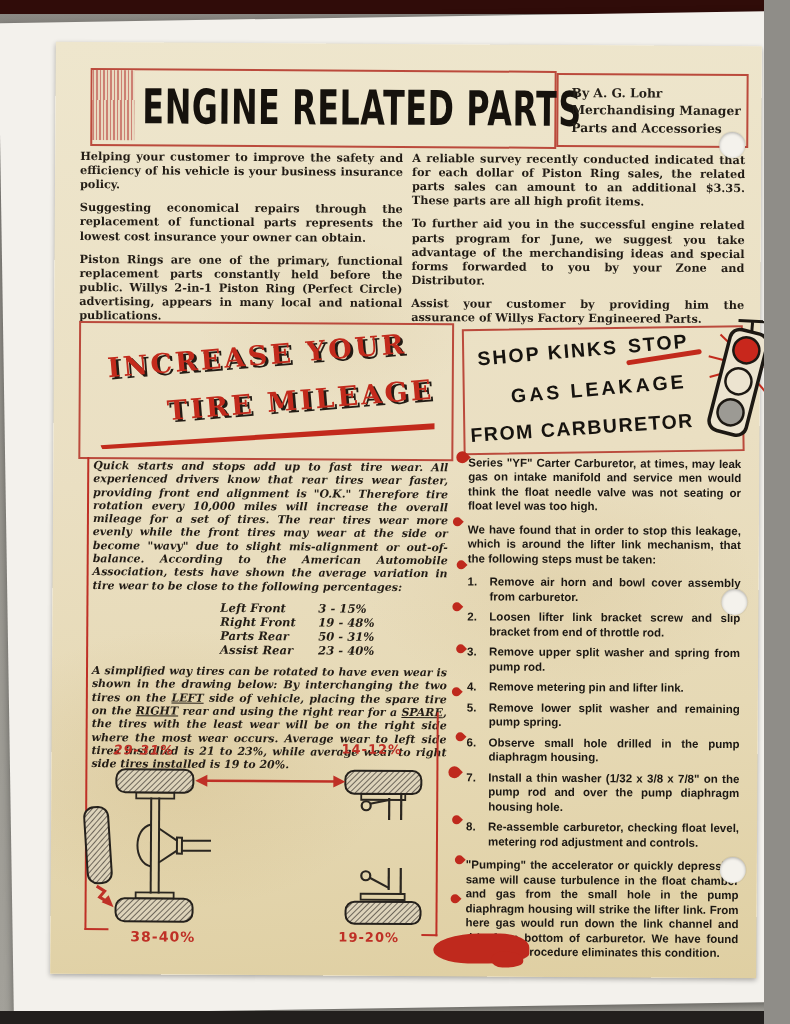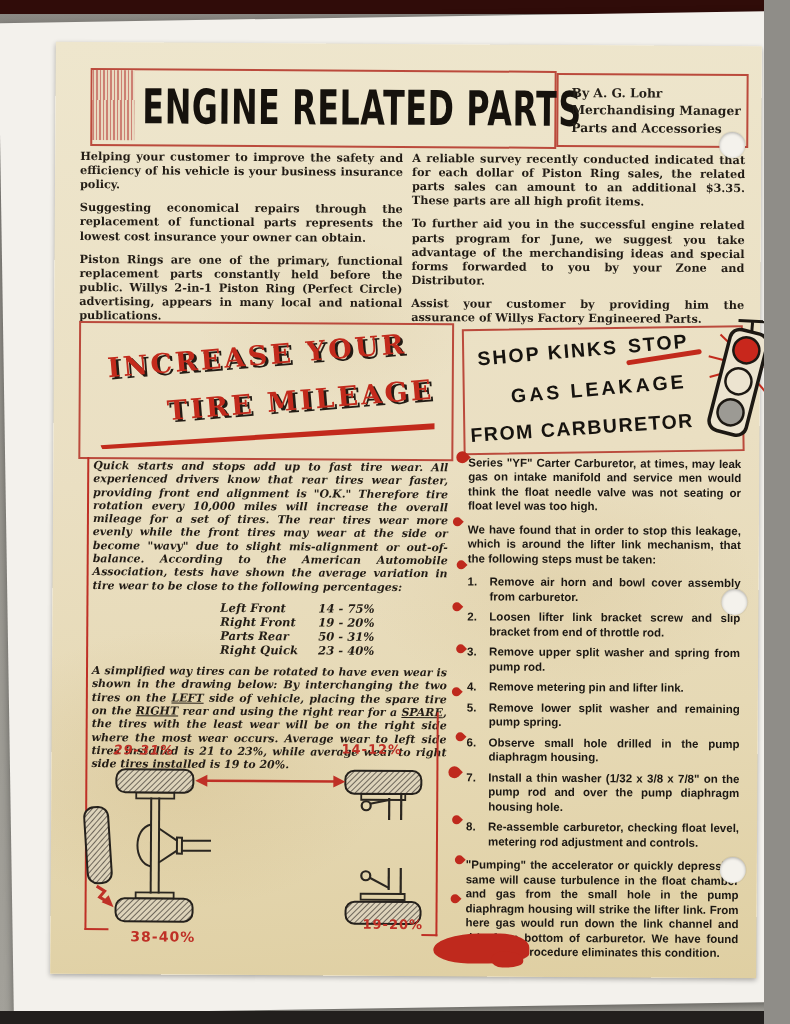--- a/index.html
+++ b/index.html
@@ -142,32 +142,32 @@
       <circle cx="45" cy="27" r="13" fill="#c8271c" stroke="#1c1813" stroke-width="2.5"></circle>
       <circle cx="45" cy="59" r="13" fill="#ece4d0" stroke="#1c1813" stroke-width="2.5"></circle>
       <circle cx="45" cy="91" r="13" fill="#9c9a94" stroke="#1c1813" stroke-width="2.5"></circle>
     </svg>
 
     <div class="tire-text">
       <p>Quick starts and stops add up to fast tire wear.  All experienced drivers know that rear tires wear faster, providing front end alignment is "O.K."  Therefore tire rotation every 10,000 miles will increase the overall mileage for a set of tires.  The rear tires wear more evenly while the front tires may wear at the side or become "wavy" due to slight mis-alignment or out-of-balance.  According to the American Automobile Association, tests have shown the average variation in tire wear to be close to the following percentages:</p>
       <div class="wear-table">
         <div class="wt-row">
             <span class="wt-pos">Left Front</span>
-            <span>14 - 75%</span>
+            <span>3 - 15%</span>
           </div>
         <div class="wt-row">
             <span class="wt-pos">Right Front</span>
-            <span>19 - 20%</span>
+            <span>19 - 48%</span>
           </div>
         <div class="wt-row">
             <span class="wt-pos">Parts Rear</span>
             <span>50 - 31%</span>
           </div>
         <div class="wt-row">
-            <span class="wt-pos">Right Quick</span>
+            <span class="wt-pos">Assist Rear</span>
             <span>23 - 40%</span>
           </div>
       </div>
       <p><span>A simplified way tires can be rotated to have even wear is shown in the drawing below:  By interchanging the two tires on the </span><span class="u-word">LEFT</span><span> side of vehicle, placing the spare tire on the </span><span class="u-word">RIGHT</span><span> rear and using the right rear for a </span><span class="u-word">SPARE</span><span>, the tires with the least wear will be on the right side where the most wear occurs.  Average wear to left side tires installed is 21 to 23%, while average wear to right side tires installed is 19 to 20%.</span></p>
     </div>
 
     <div class="red-rule" style="left:34px; top:415px; width:2px; height:473px;"></div>
     <div class="red-rule" style="left:34px; top:886px; width:24px; height:2px;"></div>
     <div class="red-rule" style="left:385px; top:668px; width:2px; height:224px;"></div>
     <div class="red-rule" style="left:371px; top:890px; width:16px; height:2px;"></div>
@@ -224,21 +224,21 @@
           <polygon points="262,40 250,34 250,46" stroke="none"></polygon>
         </g>
         <g fill="none" stroke="#bf3026">
           <path d="M14 146 L22 151 L17 157 L27 163" stroke-width="3"></path>
           <polygon points="31,167 19,162 26,155" fill="#bf3026" stroke="none"></polygon>
         </g>
       </svg>
       <span class="dlabel" style="left:30px; top:2px;font-style:italic;">29-31%</span>
       <span class="dlabel" style="left:258px; top:0px;">14-12%</span>
       <span class="dlabel" style="left:48px; top:188px; font-size:14px;">38-40%</span>
-      <span class="dlabel" style="left:256px; top:175px;margin-left:24px;">19-20%</span>
+      <span class="dlabel" style="left:256px; top:188px;">19-20%</span>
     </div>
 
     <div class="shop-col">
       <p>Series "YF" Carter Carburetor, at times, may leak gas on intake manifold and service men would think the float needle valve was not seating or float level was too high.</p>
       <p>We have found that in order to stop this leakage, which is around the lifter link mechanism, that the following steps must be taken:</p>
       <div class="step">
           <span class="step-num">1.</span>
           <span class="step-text">Remove air horn and bowl cover assembly from carburetor.</span>
         </div>
       <div class="step">

